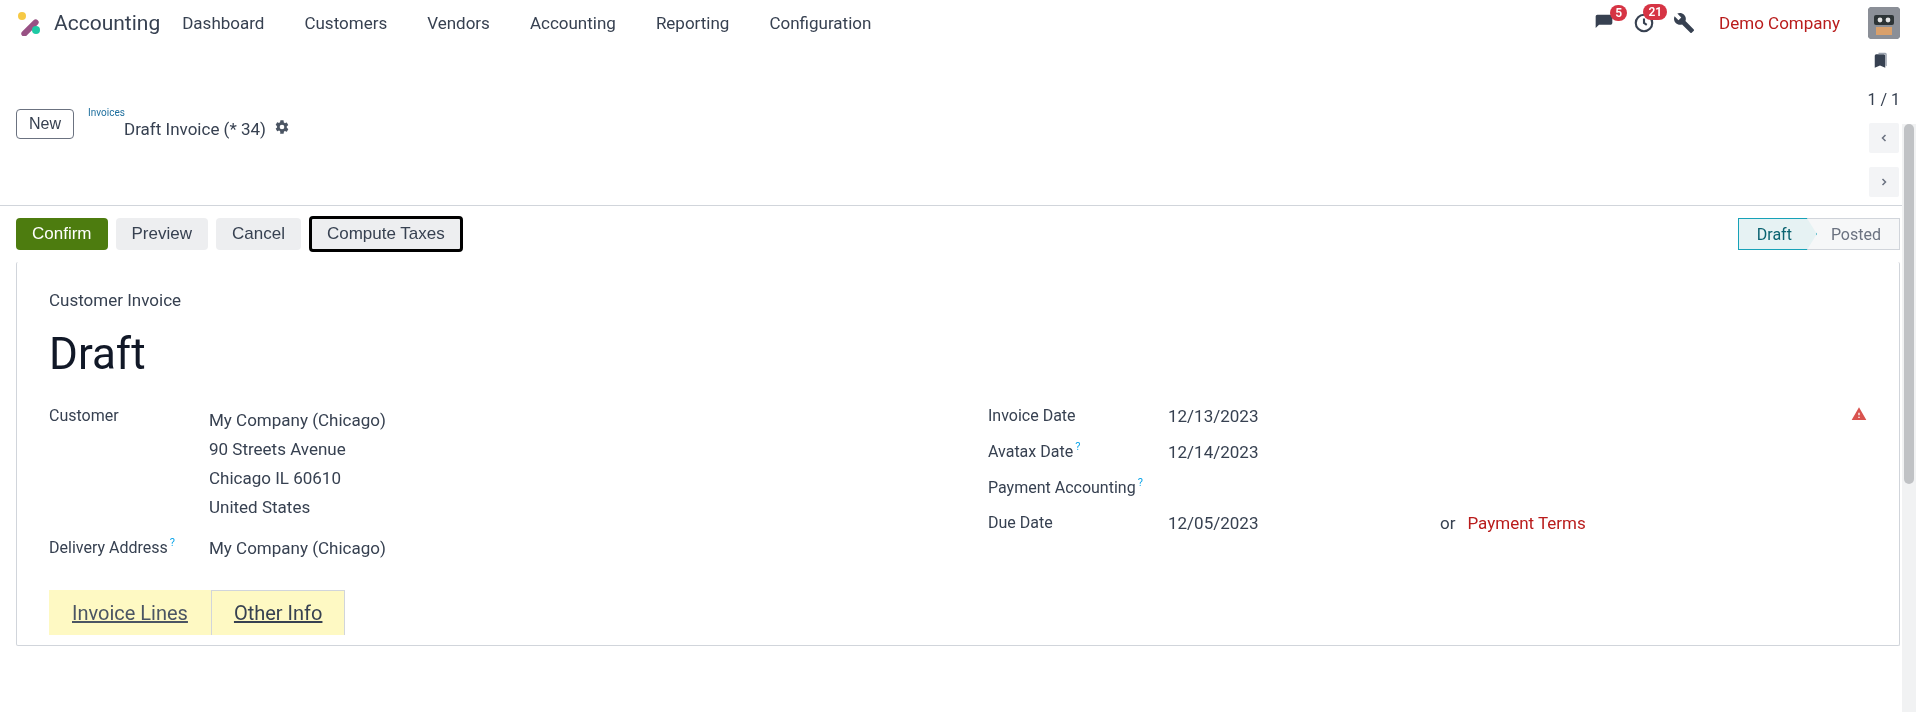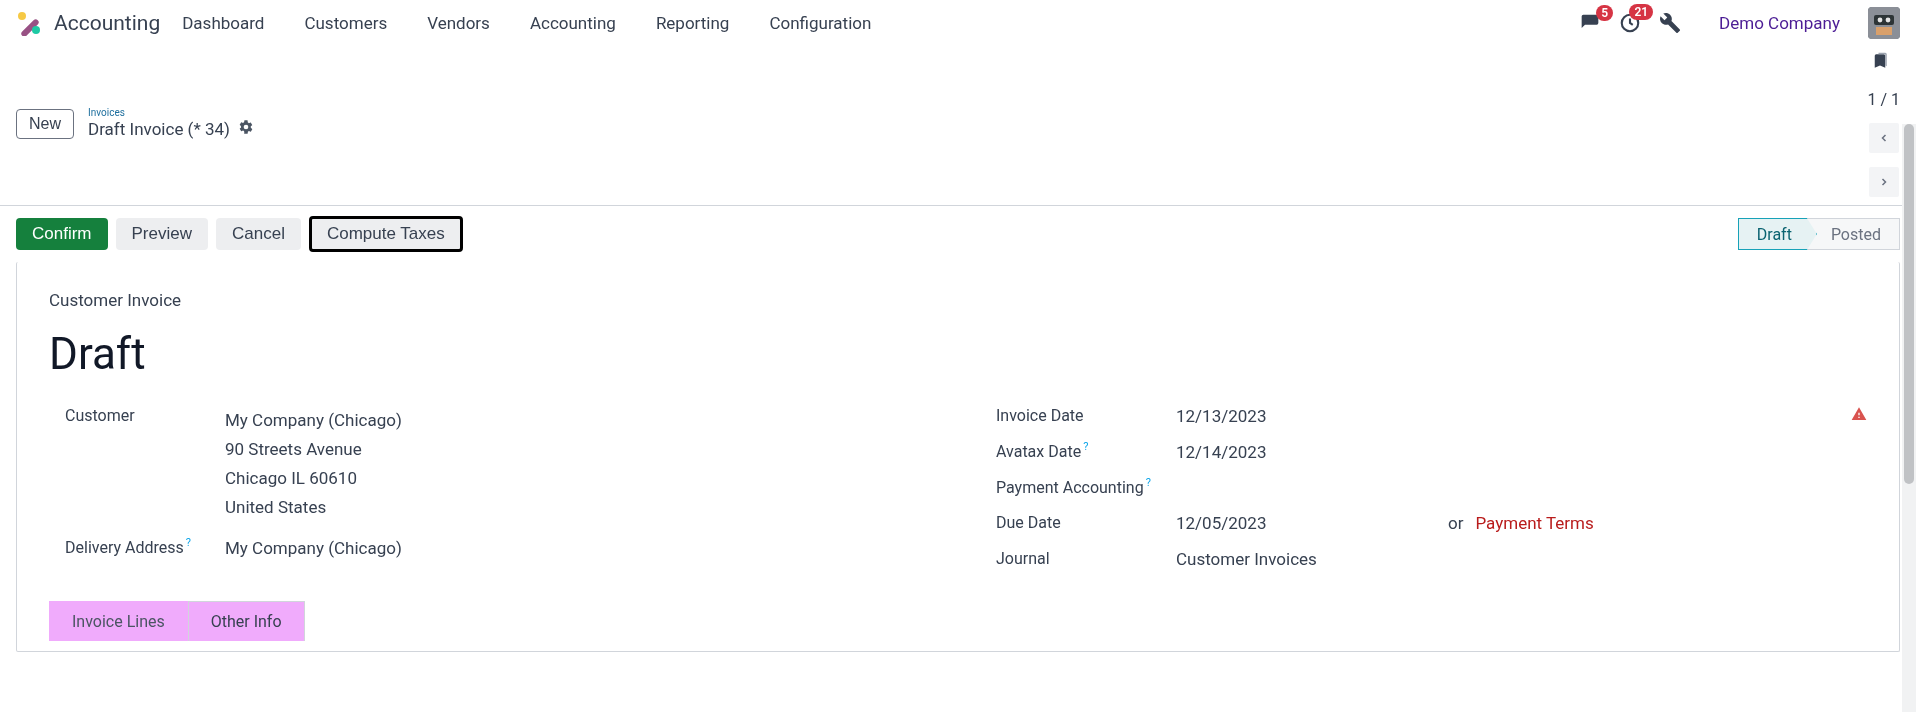--- a/index.html
+++ b/index.html
@@ -26,58 +26,58 @@
   .menu { display: flex; gap: 40px; text-align: right; }
   .menu-item { font-size: 17px; color: #374151; cursor: pointer; }
   .spacer { flex: 1; }
   .sysicons { display: flex; align-items: center; gap: 18px; }
   .icon-wrap { position: relative; display: inline-flex; align-items: center; justify-content: center; cursor: pointer; }
   .badge {
     position: absolute; top: -8px; right: -12px;
     background: #d63444; color: #fff; border-radius: 10px;
     font-size: 12px; line-height: 16px; padding: 0 5px; font-weight: 600;
   }
-  .company-name { font-size: 17px; color: #4c1d95; margin-left: 20px; }
+  .company-name { font-size: 17px; color: #b91c1c; margin-left: 6px; }
   .avatar {
     width: 32px; height: 32px; border-radius: 4px; background: #6b7280;
     display: flex; align-items: center; justify-content: center; margin-left: 10px;
     overflow: hidden;
   }
 
   
   .ctrlrow {
     display: flex; align-items: center; padding: 4px 16px 8px 16px;
   }
   .new-btn {
     border: 1.5px solid #6b7280; background: #fff; color: #374151;
     font-size: 16px; padding: 5px 12px; border-radius: 4px; cursor: pointer;
     margin-right: 14px;
   }
   .bc { display: flex; flex-direction: column; line-height: 1.25; }
   .bc-link { color: #1e6f9e; font-size: 10px; cursor: pointer; }
-  .bc-sub { display: flex; align-items: flex-end; gap: 8px; color: #374151; font-size: 17px; }
+  .bc-sub { display: flex; align-items: flex-end; gap: 8px; color: #374151; font-size: 17px; margin-left: 36px; }
   .gear-small { color: #4b5563; cursor: pointer; }
   .pager { display: flex; align-items: center; gap: 14px; flex-direction: column; }
   .pager-text { font-size: 16px; color: #374151; }
   .pager-btn {
     width: 30px; height: 30px; display: inline-flex; align-items: center; justify-content: center;
     background: #f3f4f6; color: #6b7280; border-radius: 2px; cursor: pointer;
   }
   .bookmark-icon { color: #374151; cursor: pointer; margin-right: 8px; }
 
   
   .content-border-top { border-top: 1px solid #d1d5db; }
   .btnrow {
     display: flex; align-items: center; padding: 10px 16px 0 16px; gap: 8px;
   }
   .btn {
     font-size: 17px; padding: 6px 16px; border-radius: 4px; border: none; cursor: pointer;
     background: #edeef0; color: #374151;
   }
-  .btn-primary { background: #15803d; color: #fff; text-align: right; }
+  .btn-primary { background: #4d7c0f; color: #fff; text-align: right; }
   .btn-highlight { border: 3px solid #000; background: #edeef0; padding: 5px 15px; }
   .status-pill {
     margin-left: auto;
     display: flex; align-items: stretch; height: 32px;
   }
   .status-seg {
     display: flex; align-items: center; padding: 0 18px; font-size: 16px;
     background: #f6f7f8; color: #6b7280; position: relative;
   }
   .status-seg.active {
@@ -91,39 +91,40 @@
     margin-left: -10px; padding-left: 24px;
   }
 
   
   .card {
     border: 1px solid #d1d5db; border-radius: 2px; margin: 0 16px 16px 16px;
     background: #fff; padding: 28px 32px 10px 32px;
   }
   .doc-label { font-size: 17px; color: #374151; margin-bottom: 18px; }
   .doc-title { font-size: 44px; font-weight: 400; color: #111827; margin-bottom: 18px; }
-  .form-grid { display: flex; gap: 60px; margin-left: 16px; }
+  .form-grid { display: flex; gap: 60px; }
   .form-col { flex: 1; }
   .field-row { display: flex; padding: 8px 0; align-items: flex-start; }
   .field-label { width: 160px; font-size: 16px; color: #374151; flex-shrink: 0; display: flex; align-items: flex-start; gap: 2px; }
   .help-q { color: #0ea5e9; font-size: 11px; position: relative; top: -2px; }
   .field-value { font-size: 17px; color: #374151; flex: 1; }
   .field-value .addr-line { display: block; line-height: 1.7; }
   .placeholder { color: #b91c1c; }
   .or-text { color: #374151; margin: 0 12px; }
   .warn-icon { color: #d9534f; margin-left: auto; }
 
   .due-row { display: flex; align-items: center; }
 
   
   .tabs { display: flex; margin-top: 24px; }
   .tab {
-    padding: 10px 22px; font-size: 16px; color: #374151; cursor: pointer;
+    padding: 10px 22px; font-size: 20px; color: #374151; cursor: pointer;
     border: 1px solid transparent; border-bottom: none;
-    background: #f0abfc;
+    background: #fef9c3;
+    text-decoration: underline;
   }
   .tab.active { border-color: #d1d5db; }
   .tab:not(.active) { color: #4b5563; }
 
   
   .scroll-stub {
     position: fixed; right: 0; top: 124px; width: 14px; height: 588px;
     background: #f1f2f3;
   }
   .scroll-thumb {
@@ -290,26 +291,20 @@
       <div class="field-row">
         <div class="field-label" style="width:180px;">
             <span>Due Date</span>
           </div>
         <div class="field-value due-row">
           <span style="min-width:260px; display:inline-block;">12/05/2023</span>
           <span class="or-text">or</span>
           <span class="placeholder">Payment Terms</span>
         </div>
       </div>
-      <div class="field-row">
-        <div class="field-label" style="width:180px;">
-            <span>Journal</span>
-          </div>
-        <div class="field-value">Customer Invoices</div>
-      </div>
     </div>
   </div>
 
   <div class="tabs">
     <div class="tab">Invoice Lines</div>
     <div class="tab active">Other Info</div>
   </div>
 </div>
 
 <div class="scroll-stub">

